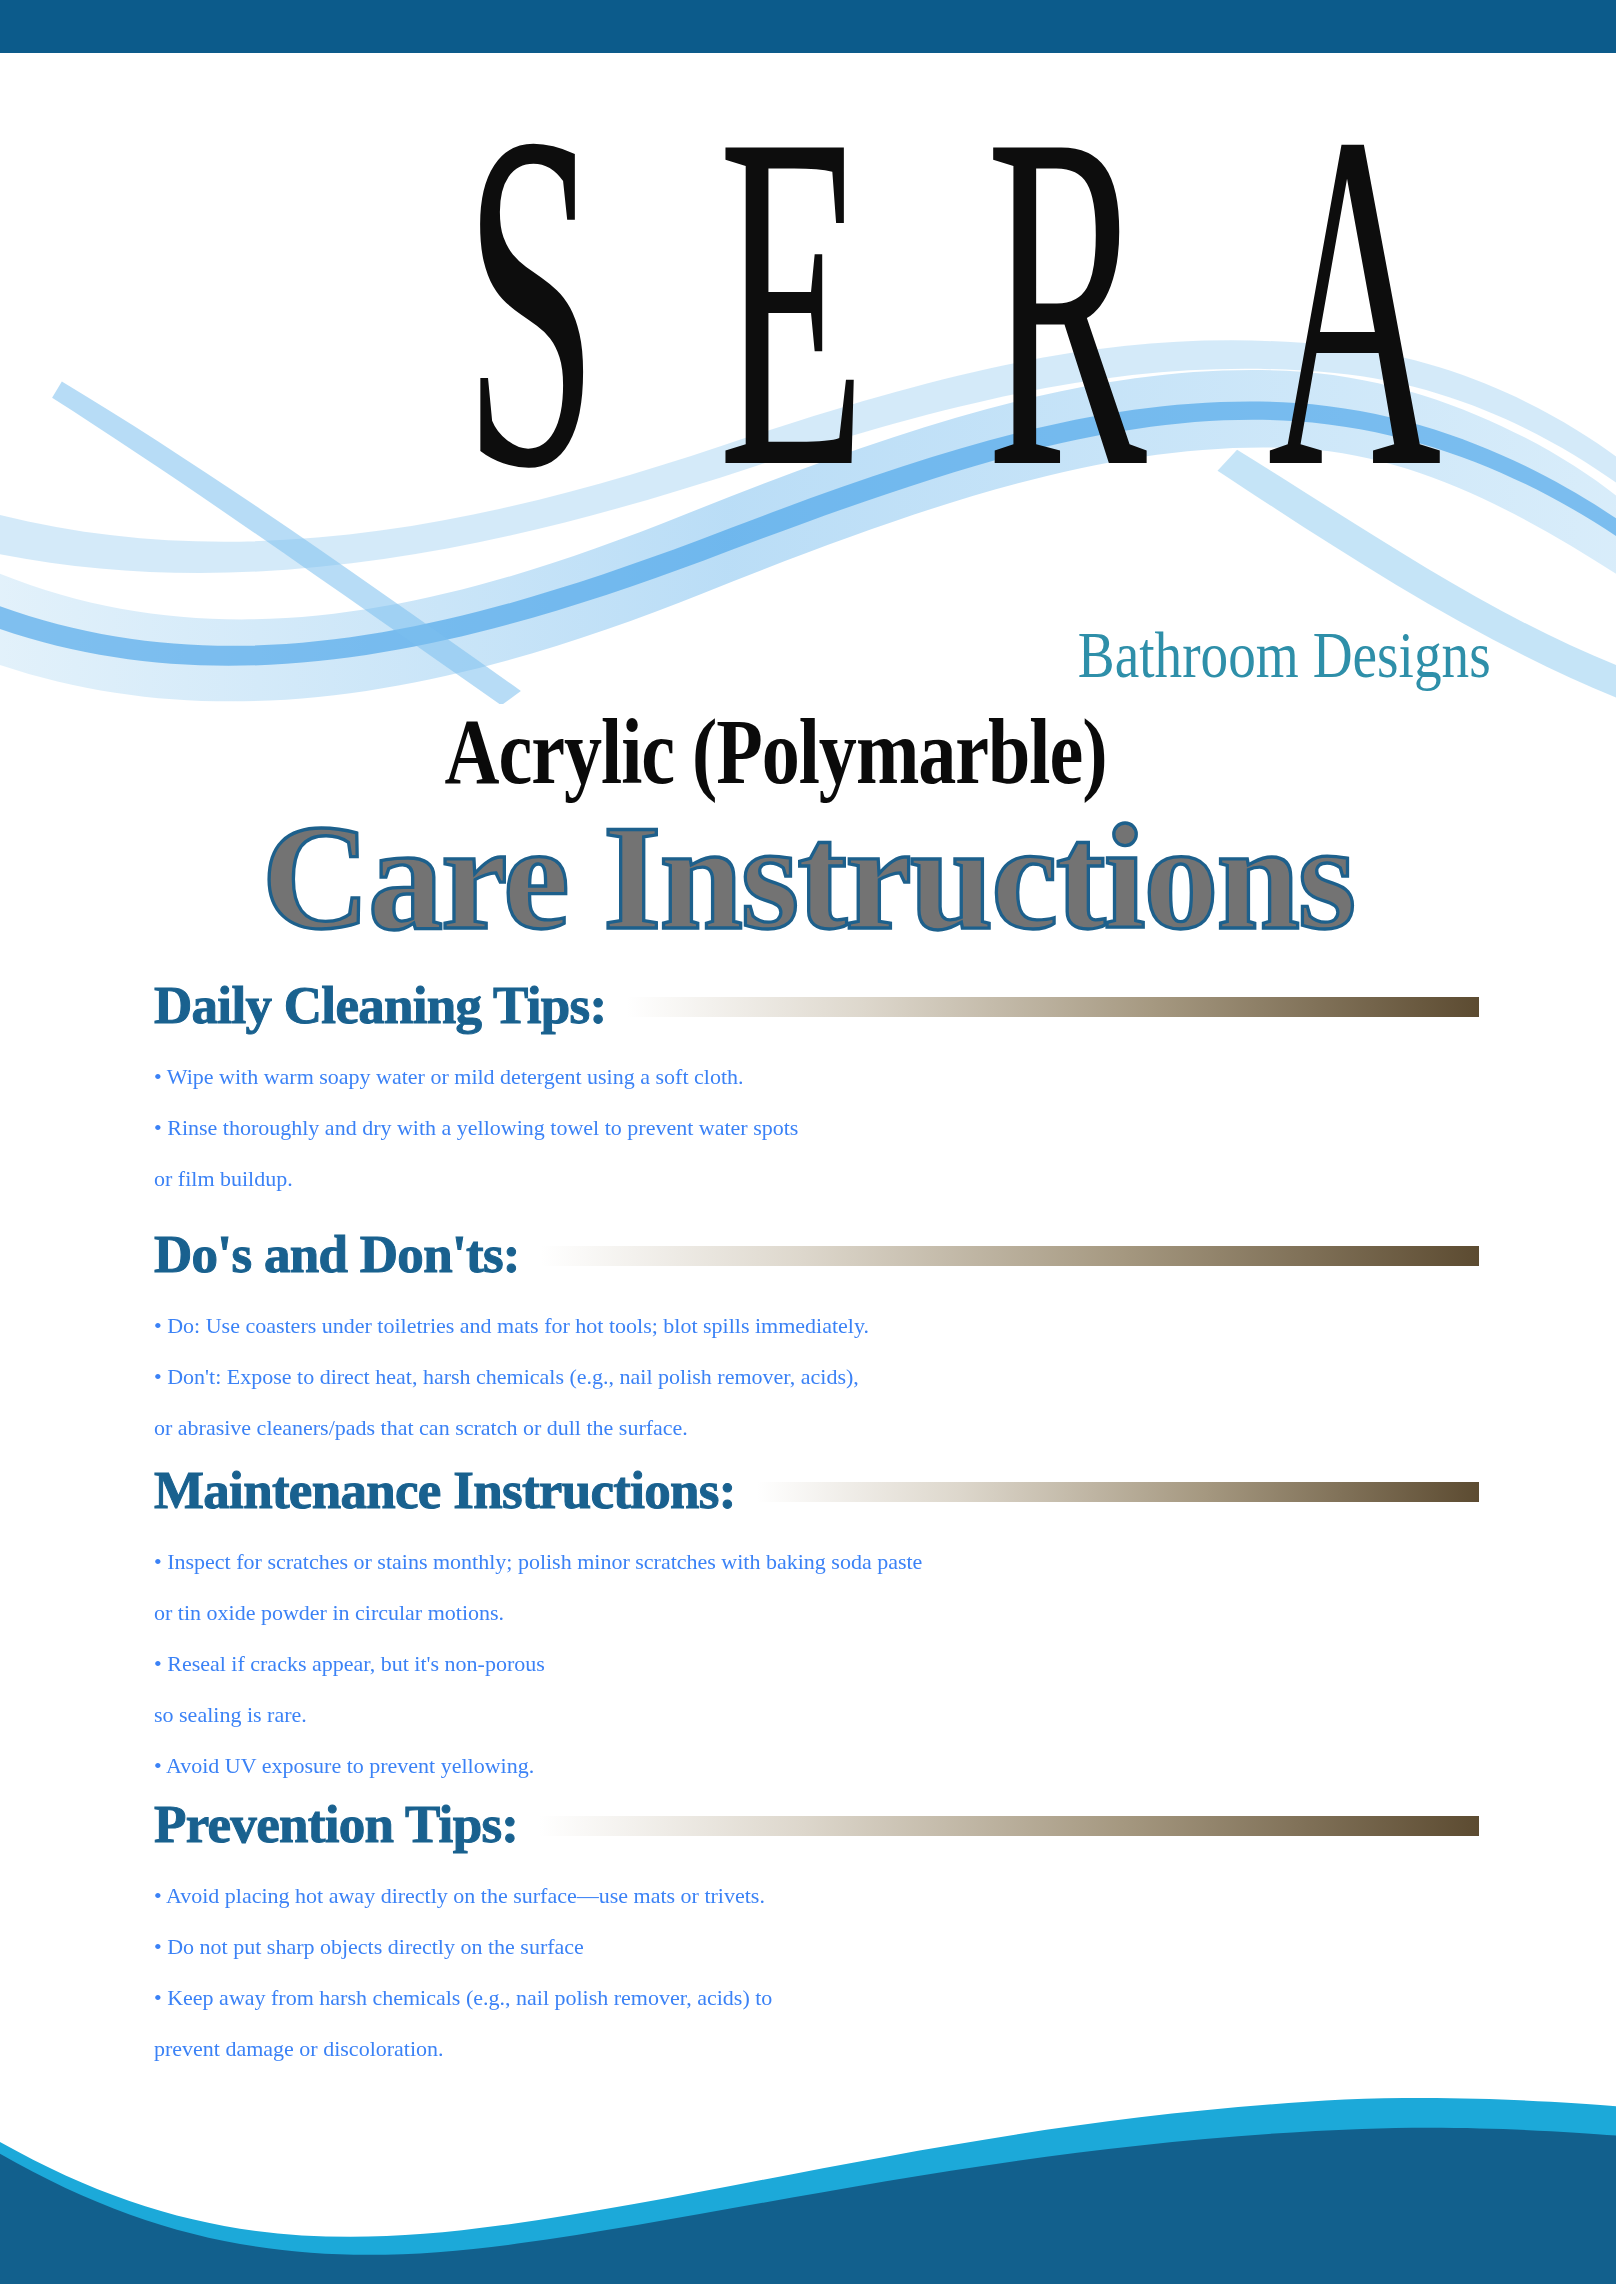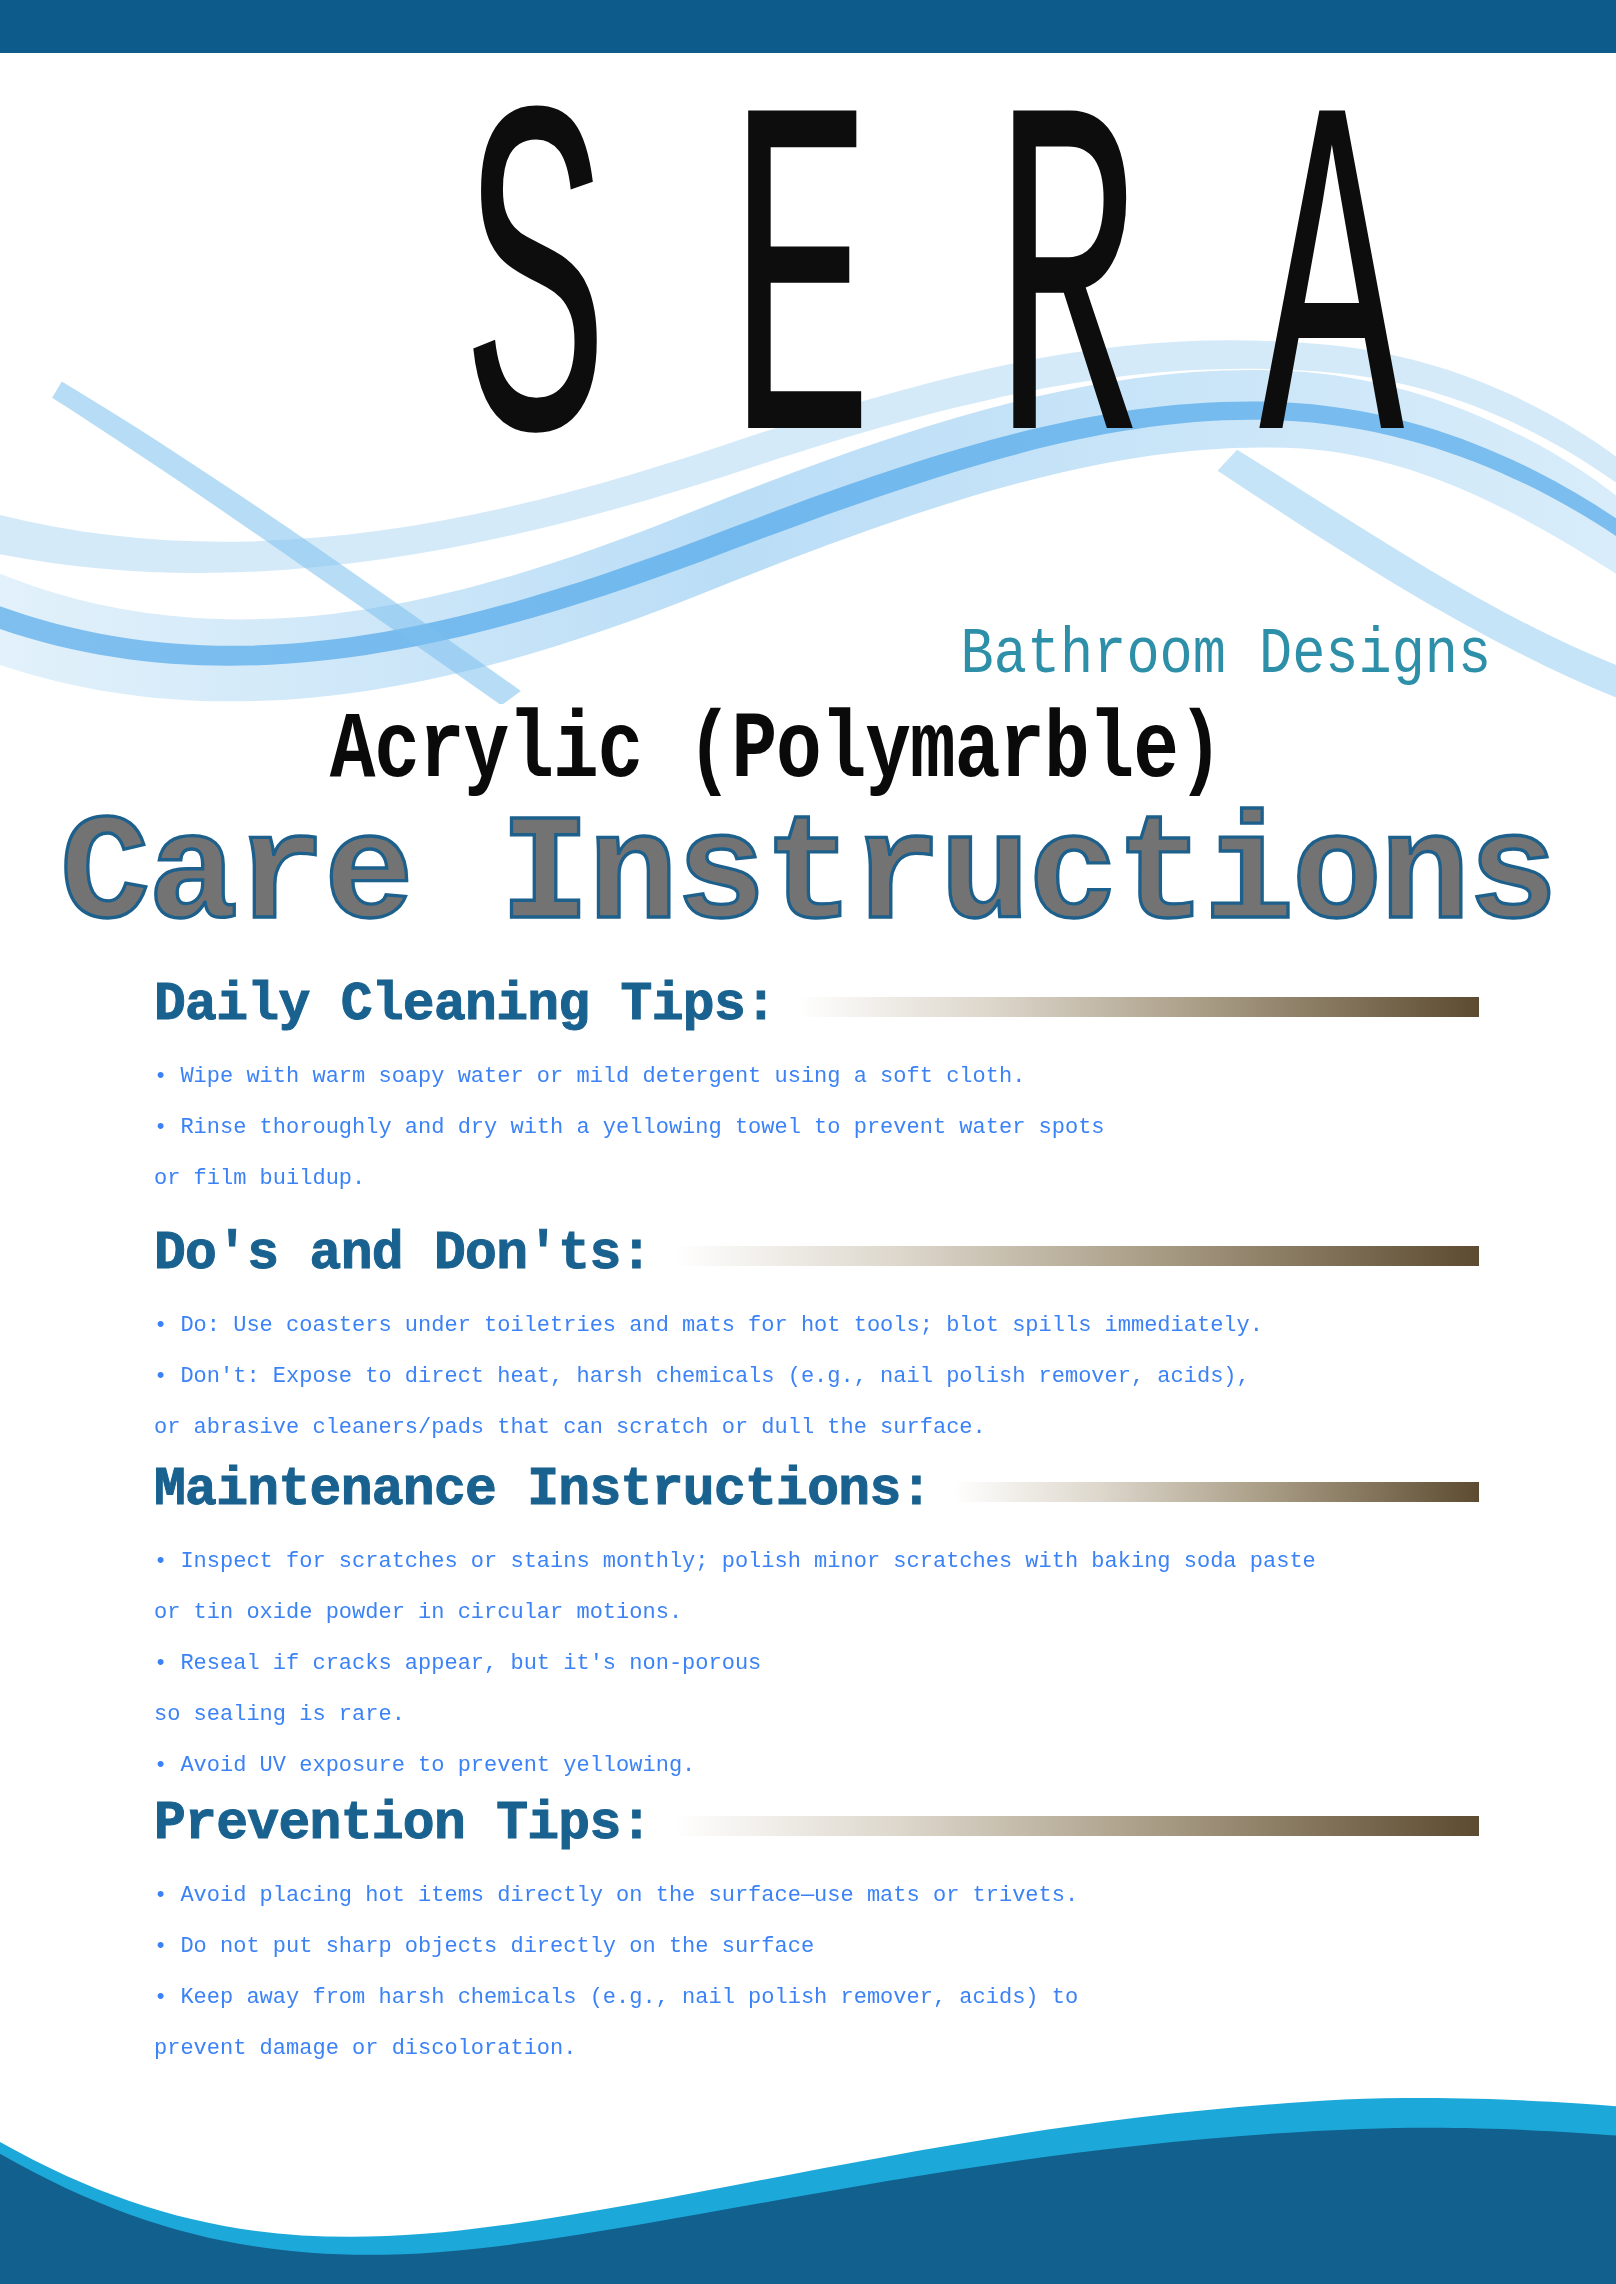--- a/index.html
+++ b/index.html
@@ -1,21 +1,21 @@
 <!DOCTYPE html>
 <html style="font-size:10.4px"><head>
 <meta charset="utf-8">
 <style>
   html,body{margin:0;padding:0;background:#ffffff;}
   .page{
     position:relative;
     width:1616px;height:2284px;
     background:#ffffff;
     overflow:hidden;
-    font-family:Liberation Mono, monospace;
+    font-family:Liberation Serif, serif;
   }
   
   .topbar{
     position:absolute;top:0;left:0;width:100%;height:53px;
     background:#0c5b8b;
   }
   
   .brand{
     position:absolute;top:59px;left:0;width:100%;
     text-align:center;
@@ -162,21 +162,21 @@
       <div>• Avoid UV exposure to prevent yellowing.</div>
     </div>
   </div>
 
   <div class="section sec-prev">
     <div class="sec-head">
       <div class="sec-title">Prevention Tips:</div>
       <div class="sec-line"></div>
     </div>
     <div class="bullets">
-      <div>• Avoid placing hot items directly on the surface—use mats or trivets.</div>
+      <div>• Avoid placing hot away directly on the surface—use mats or trivets.</div>
       <div>• Do not put sharp objects directly on the surface</div>
       <div>• Keep away from harsh chemicals (e.g., nail polish remover, acids) to</div>
       <div>prevent damage or discoloration.</div>
     </div>
   </div>
 
   <svg class="footer-wave" viewBox="0 0 2482 330" preserveAspectRatio="none" aria-hidden="true">
     <path fill="#1ca9d9" d="M0,112 C260,258 480,280 770,240 C1130,192 1530,75 2065,47 C2235,40 2395,50 2482,57 L2482,330 L0,330 Z"></path>
     <path fill="#12608d" d="M0,130 C270,285 505,308 795,268 C1150,220 1560,112 2092,92 C2252,86 2402,96 2482,102 L2482,330 L0,330 Z"></path>
   </svg>

